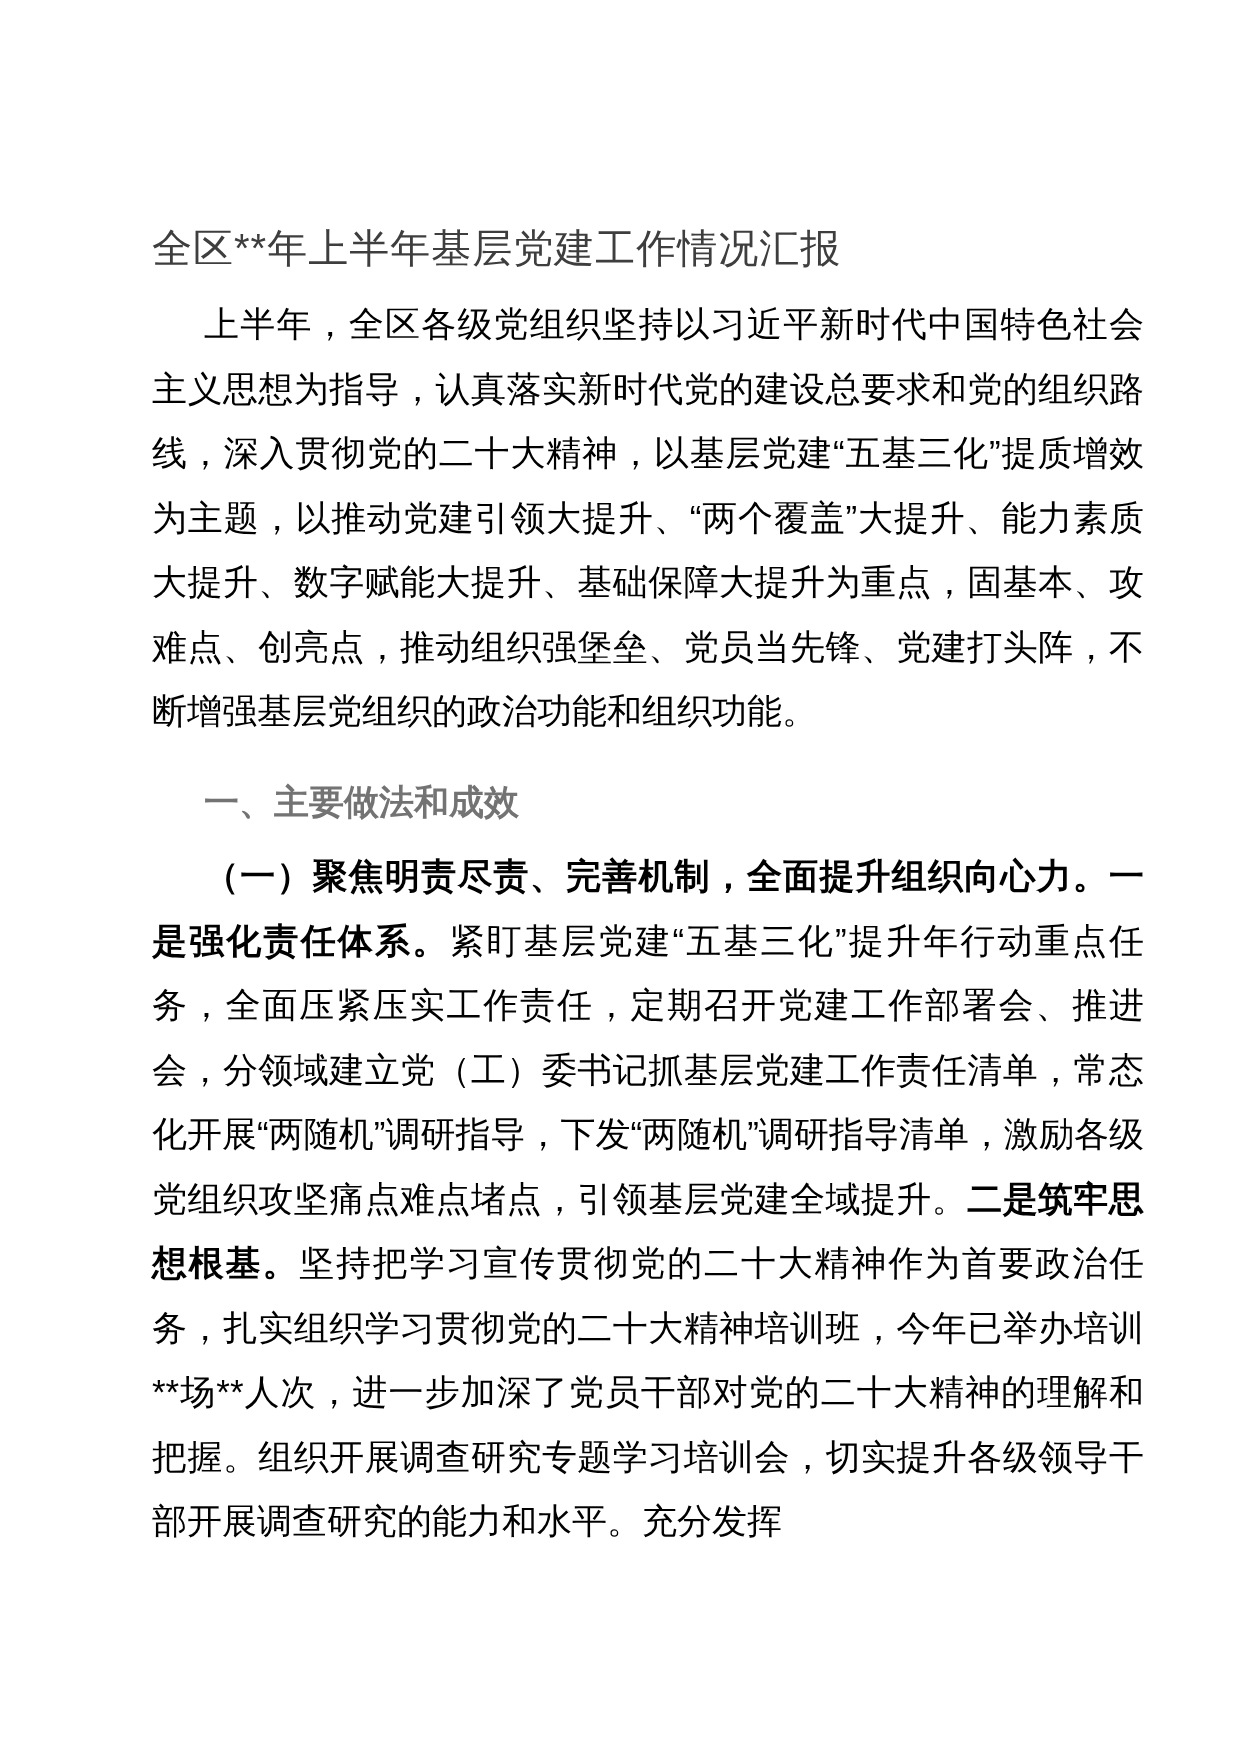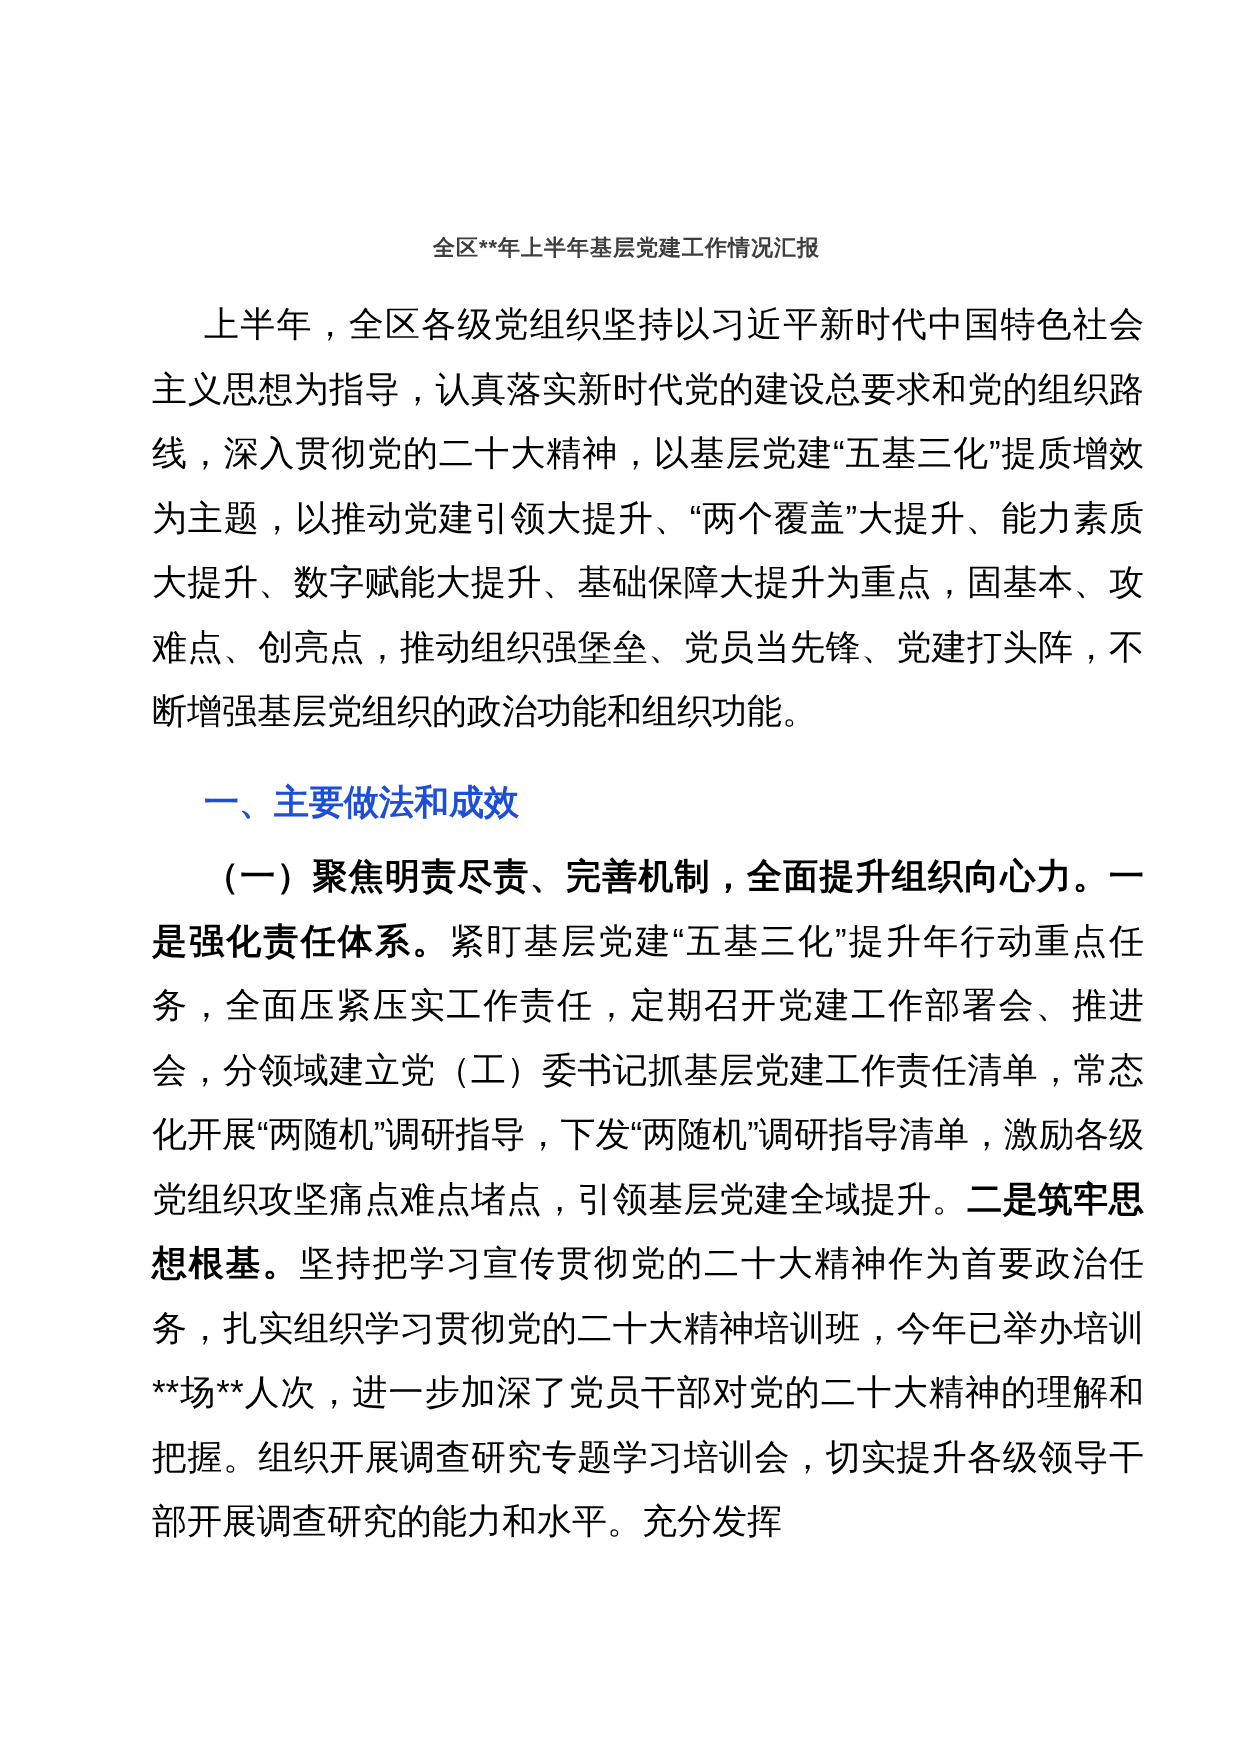--- a/index.html
+++ b/index.html
@@ -10,24 +10,23 @@
   .page {
     position: relative;
     width: 1240px;
     height: 1754px;
     background: #ffffff;
     overflow: hidden;
     font-family: "Liberation Sans", sans-serif;
   }
   .doc-title {
     margin: 216px 139px 12px 152px;
-    text-align: center;
-    font-size: 22px;
+    font-size: 40px;
     line-height: 64px;
-    font-weight: 700;
+    font-weight: 400;
     color: #3e3e3e;
     letter-spacing: 1px;
   }
   .doc-body p {
     margin: 0 96px 0 152px;
     font-size: 35px;
     line-height: 64.5px;
     color: #000000;
     text-align: justify;
     text-indent: 52px;
@@ -47,16 +46,16 @@
     font-weight: 400;
   }
 </style>
 </head>
 <body>
 
 <div class="page" style="background: rgb(255, 255, 255);">
   <h1 class="doc-title" style="color: rgb(62, 62, 62);">全区**年上半年基层党建工作情况汇报</h1>
   <div class="doc-body">
       <p class="body"><span class="run-regular" style="color: rgb(0, 0, 0);">上半年，全区各级党组织坚持以习近平新时代中国特色社会主义思想为指导，认真落实新时代党的建设总要求和党的组织路线，深入贯彻党的二十大精神，以基层党建“五基三化”提质增效为主题，以推动党建引领大提升、“两个覆盖”大提升、能力素质大提升、数字赋能大提升、基础保障大提升为重点，固基本、攻难点、创亮点，推动组织强堡垒、党员当先锋、党建打头阵，不断增强基层党组织的政治功能和组织功能。</span></p>
-      <p class="heading"><span class="run-bold" style="color: #1d4ed8;">一、主要做法和成效</span></p>
+      <p class="heading"><span class="run-bold" style="color: #737373;">一、主要做法和成效</span></p>
       <p class="body"><span class="run-bold" style="color: rgb(0, 0, 0);">（一）聚焦明责尽责、完善机制，全面提升组织向心力。一是强化责任体系。</span><span class="run-regular" style="color: rgb(0, 0, 0);">紧盯基层党建“五基三化”提升年行动重点任务，全面压紧压实工作责任，定期召开党建工作部署会、推进会，分领域建立党（工）委书记抓基层党建工作责任清单，常态化开展“两随机”调研指导，下发“两随机”调研指导清单，激励各级党组织攻坚痛点难点堵点，引领基层党建全域提升。</span><span class="run-bold" style="color: rgb(0, 0, 0);">二是筑牢思想根基。</span><span class="run-regular" style="color: rgb(0, 0, 0);">坚持把学习宣传贯彻党的二十大精神作为首要政治任务，扎实组织学习贯彻党的二十大精神培训班，今年已举办培训**场**人次，进一步加深了党员干部对党的二十大精神的理解和把握。组织开展调查研究专题学习培训会，切实提升各级领导干部开展调查研究的能力和水平。充分发挥</span></p>
     </div>
 </div>
 
 </body></html>

